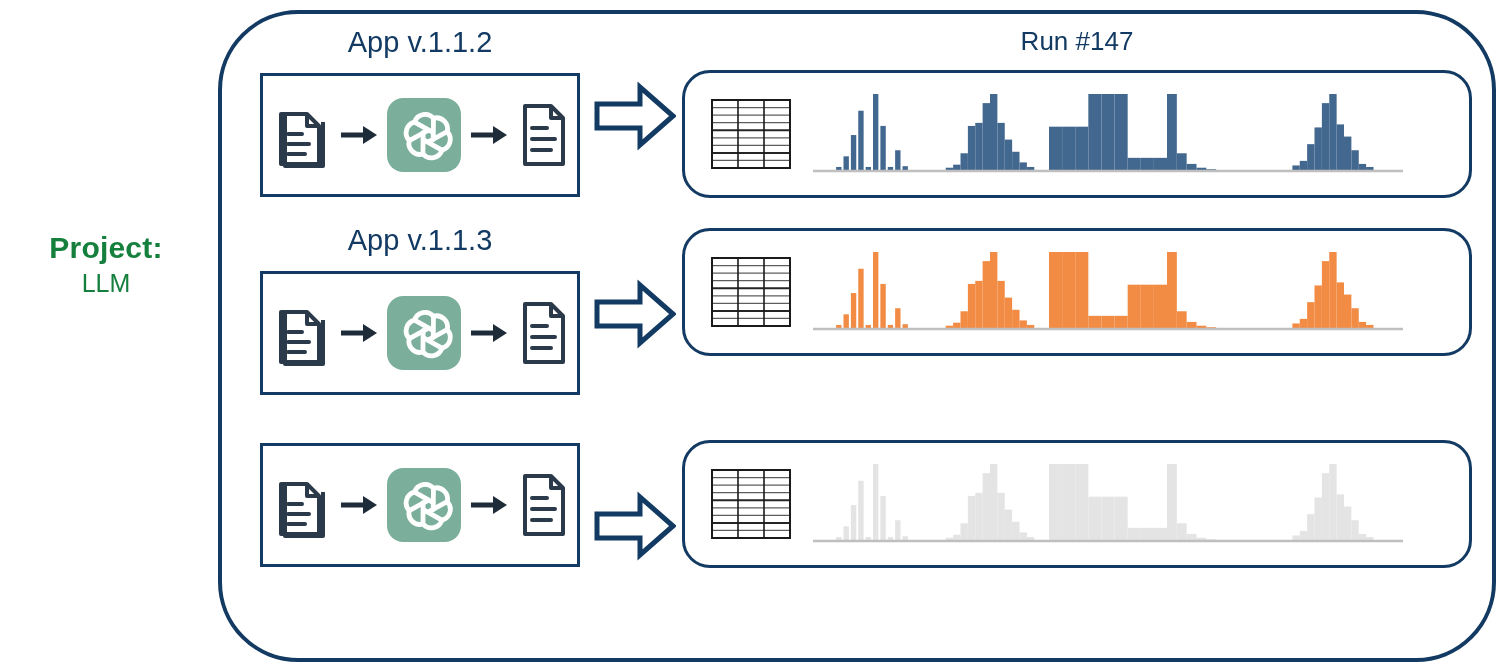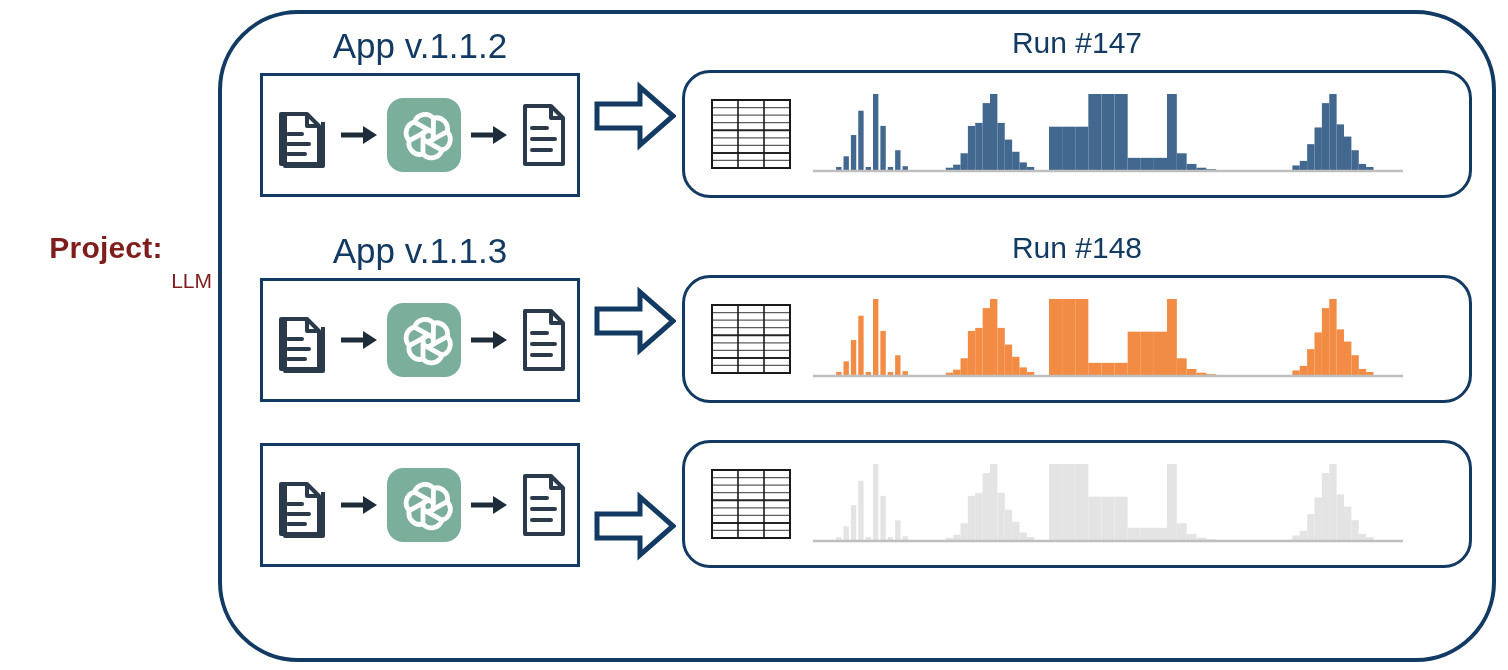--- a/index.html
+++ b/index.html
@@ -15,34 +15,33 @@
     overflow: hidden;
   }
 
   
   #project-label {
     position: absolute;
     left: 0;
     top: 228px;
     width: 212px;
     text-align: center;
-    color: #7f1d1d;
+    color: #15803d;
     line-height: 1.30;
   }
   #project-label .pl-title {
     font-size: 30px;
     font-weight: bold;
     display: block;
     letter-spacing: .2px;
   }
   #project-label .pl-sub {
-    font-size: 21px;
+    font-size: 25px;
     font-weight: normal;
     display: block;
-    text-align: right;
   }
 
   
   #outer-container {
     position: absolute;
     left: 218px;
     top: 10px;
     width: 1278px;
     height: 652px;
     border: 4px solid #123A62;
@@ -51,33 +50,33 @@
   }
 
   
   .pipeline-row {
     position: absolute;
     left: 0;
     width: 100%;
     height: 205px;
   }
   .pipeline-row.r0 { top: 10px; }
-  .pipeline-row.r1 { top: 215px; }
+  .pipeline-row.r1 { top: 208px; }
   .pipeline-row.r2 { top: 420px; }
 
   
   .app-group {
     position: absolute;
     left: 38px;
     top: 0;
     width: 320px;
   }
   .app-label {
     text-align: center;
-    font-size: 35px;
+    font-size: 29px;
     color: #123A62;
     line-height: 1.0;
     height: 40px;
     padding-top: 4px;
     box-sizing: border-box;
     white-space: nowrap;
   }
   .app-box {
     margin-top: 9px;
     height: 124px;
@@ -102,21 +101,21 @@
 
   
   .run-group {
     position: absolute;
     left: 460px;
     top: 0;
     width: 790px;
   }
   .run-label {
     text-align: center;
-    font-size: 30px;
+    font-size: 26px;
     color: #123A62;
     line-height: 1.0;
     height: 40px;
     padding-top: 4px;
     box-sizing: border-box;
     white-space: nowrap;
   }
   .run-box {
     margin-top: 6px;
     height: 128px;
@@ -323,21 +322,20 @@
     <line x1="15" y1="50" x2="34" y2="50" stroke="#2B3A4A" stroke-width="4" stroke-linecap="round"></line>
   </svg>
       </div>
     </div>
     <div>
           <svg class="block-arrow" width="82" height="74" viewBox="0 0 82 74">
     <path d="M3 25 H46 V8 L79 37 L46 66 V49 H3 Z" fill="#ffffff" stroke="#123A62" stroke-width="5" stroke-linejoin="miter"></path>
   </svg>
         </div>
     <div class="run-group">
-      <div class="run-label">Run #148</div>
       <div class="run-box">
         <svg class="table-icon" width="80" height="70" viewBox="0 0 80 70">
               <rect x="1" y="1" width="78" height="68" fill="#ffffff" stroke="#1A1A1A" stroke-width="2"></rect>
               <line x1="1" y1="8.555555555555555" x2="79" y2="8.555555555555555" stroke="#1A1A1A" stroke-width="1.2" opacity="0.7"></line>
               <line x1="1" y1="16.11111111111111" x2="79" y2="16.11111111111111" stroke="#1A1A1A" stroke-width="1.2" opacity="0.7"></line>
               <line x1="1" y1="23.666666666666668" x2="79" y2="23.666666666666668" stroke="#1A1A1A" stroke-width="1.2" opacity="0.7"></line>
               <line x1="1" y1="31.22222222222222" x2="79" y2="31.22222222222222" stroke="#1A1A1A" stroke-width="2" opacity="0.95"></line>
               <line x1="1" y1="38.77777777777778" x2="79" y2="38.77777777777778" stroke="#1A1A1A" stroke-width="1.2" opacity="0.7"></line>
               <line x1="1" y1="46.333333333333336" x2="79" y2="46.333333333333336" stroke="#1A1A1A" stroke-width="1.2" opacity="0.7"></line>
               <line x1="1" y1="53.888888888888886" x2="79" y2="53.888888888888886" stroke="#1A1A1A" stroke-width="2" opacity="0.95"></line>

